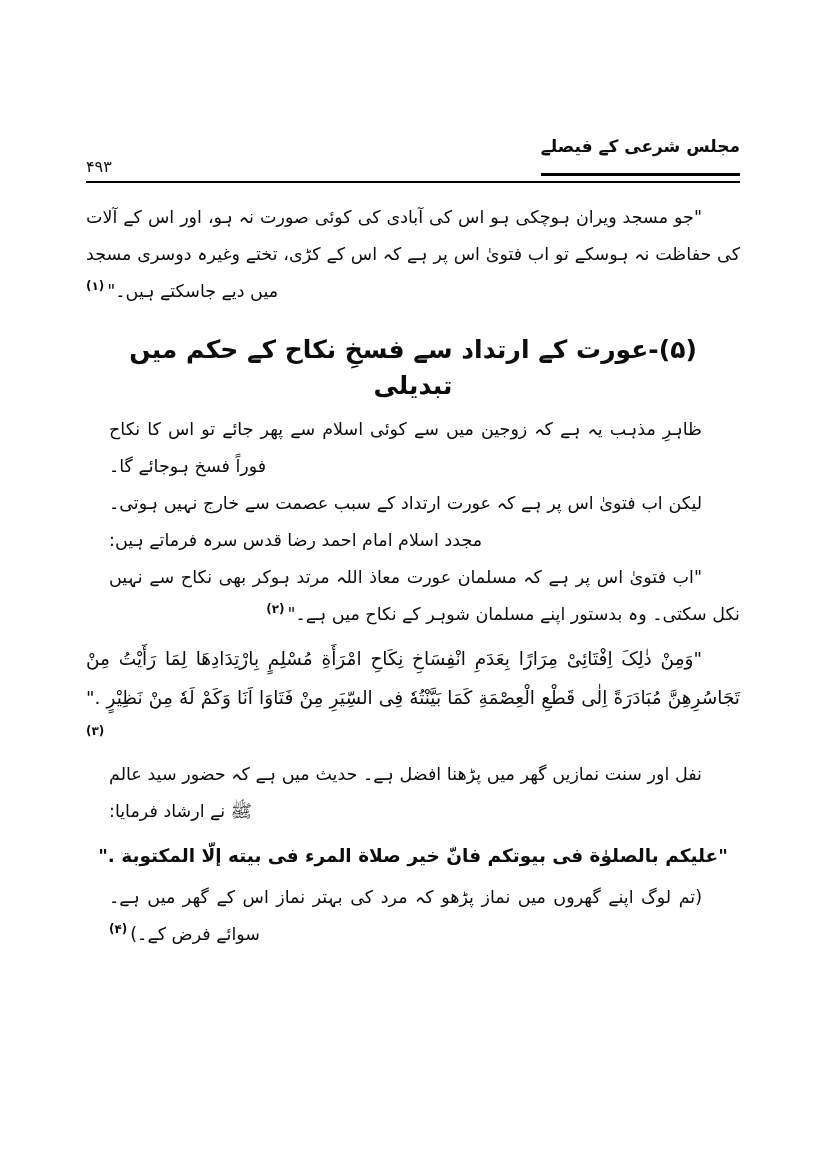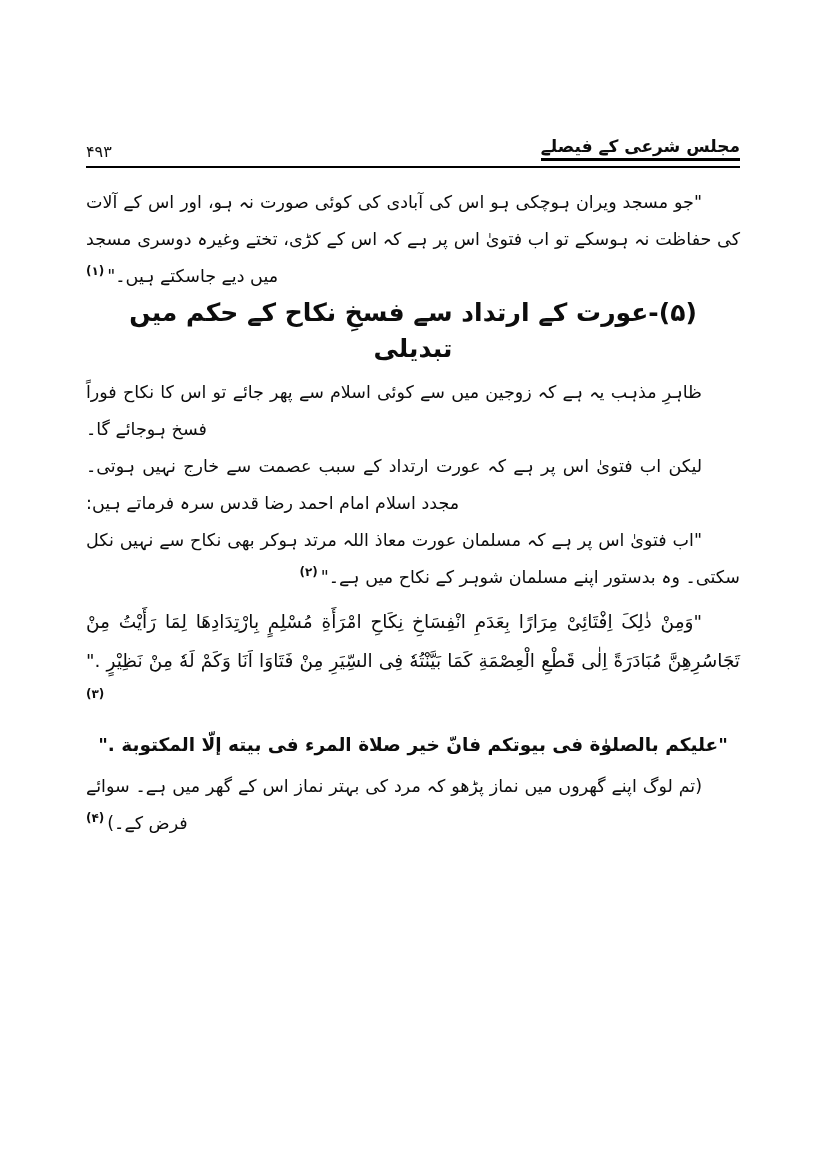--- a/index.html
+++ b/index.html
@@ -22,51 +22,52 @@
     display: flex;
     justify-content: space-between;
     align-items: flex-end;
     border-bottom: 2px solid #000;
     padding-bottom: 5px;
   }
   .header-title {
     font-size: 17px;
     font-weight: bold;
     border-bottom: 3px solid #000;
-    padding-bottom: 2px;
+    padding-bottom: 17px;
   }
   .page-number { font-size: 16px; font-weight: normal; letter-spacing: 1px; }
 
   
   .para {
     font-size: 17.5px;
     line-height: 37px;
     text-align: justify;
     text-align-last: left;
     text-indent: 38px;
     margin-top: 10px;
   }
   .para.first { margin-top: 16px; }
-  .para.no-gap { margin-top: 0; }
+  .para.no-gap { margin-top: 0; margin-left: 23px; }
   .para.last-right { text-align-last: right; }
 
   .fn-ref {
     font-size: 12px;
     font-weight: bold;
     vertical-align: super;
     line-height: 0;
     margin-right: 3px;
   }
 
   
   .section-heading {
     font-size: 25px;
     font-weight: bold;
     text-align: center;
     line-height: 1.45;
+    margin-top: 22px;
     margin-bottom: 6px;
     text-indent: 0;
   }
 
   
   .arabic-quote {
     font-size: 18.5px;
     line-height: 39px;
     text-align: justify;
     text-align-last: left;
@@ -99,19 +100,20 @@
     <p class="para no-gap">ظاہرِ مذہب یہ ہے کہ زوجین میں سے کوئی اسلام سے پھر جائے تو اس کا نکاح فوراً فسخ ہوجائے گا۔</p>
 
     <p class="para no-gap">لیکن اب فتویٰ اس پر ہے کہ عورت ارتداد کے سبب عصمت سے خارج نہیں ہوتی۔ مجدد اسلام امام احمد رضا قدس سرہ فرماتے ہیں:</p>
 
     <p class="para no-gap last-right"><span>"اب فتویٰ اس پر ہے کہ مسلمان عورت معاذ اللہ مرتد ہوکر بھی نکاح سے نہیں نکل سکتی۔ وہ بدستور اپنے مسلمان شوہر کے نکاح میں ہے۔"</span><sup class="fn-ref">(۲)</sup></p>
 
     <p class="arabic-quote"><span>"وَمِنْ ذٰلِکَ اِفْتَائِیْ مِرَارًا بِعَدَمِ انْفِسَاخِ نِکَاحِ امْرَأَةِ مُسْلِمٍ بِارْتِدَادِهَا لِمَا رَأَیْتُ مِنْ تَجَاسُرِهِنَّ مُبَادَرَةً اِلٰی قَطْعِ الْعِصْمَةِ کَمَا بَیَّنْتُهٗ فِی السِّیَرِ مِنْ فَتَاوَا اَنَا وَکَمْ لَهٗ مِنْ نَظِیْرٍ ."</span><sup class="fn-ref">(۳)</sup></p>
 
 
 
+    <p class="para no-gap">نفل اور سنت نمازیں گھر میں پڑھنا افضل ہے۔ حدیث میں ہے کہ حضور سید عالم ﷺ نے ارشاد فرمایا:</p>
 
     <p class="arabic-quote centered">"علیکم بالصلوٰة فی بیوتکم فانّ خیر صلاة المرء فی بیته إلّا المکتوبة ."</p>
 
     <p class="para no-gap"><span>(تم لوگ اپنے گھروں میں نماز پڑھو کہ مرد کی بہتر نماز اس کے گھر میں ہے۔ سوائے فرض کے۔)</span><sup class="fn-ref">(۴)</sup></p>
 
   </div>
 </div>
 
 </body></html>

